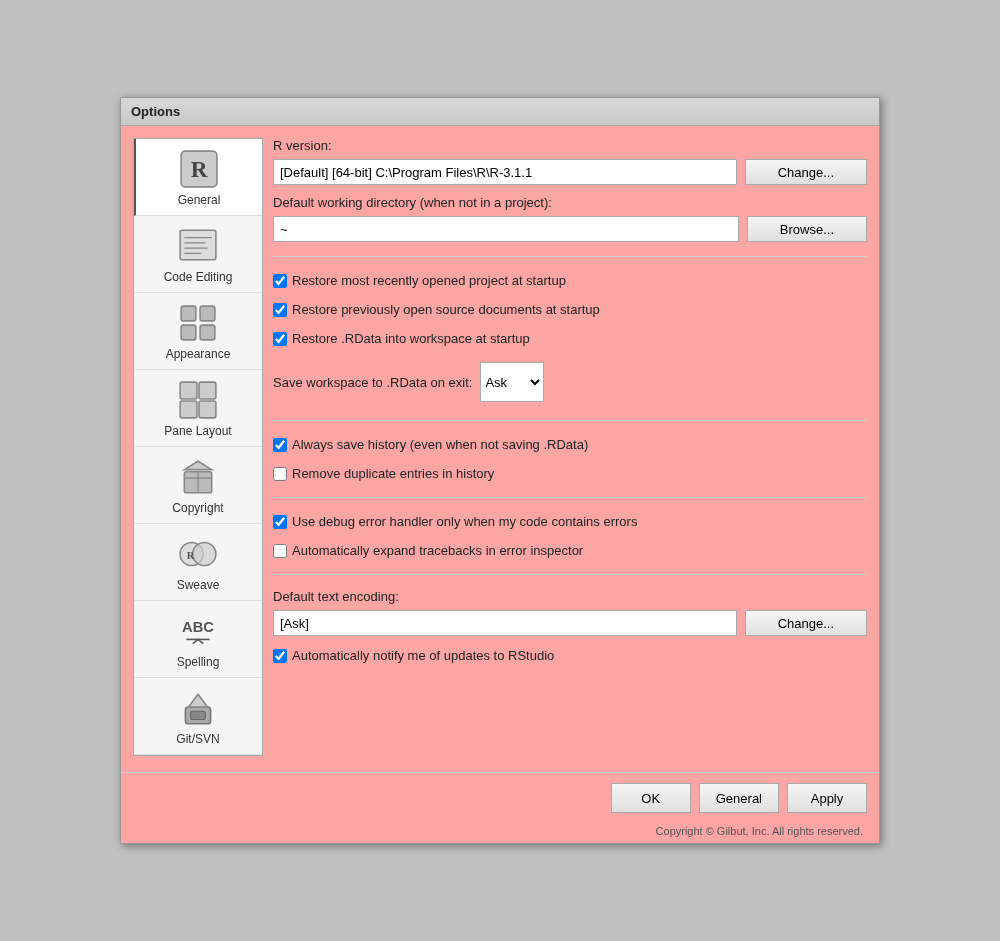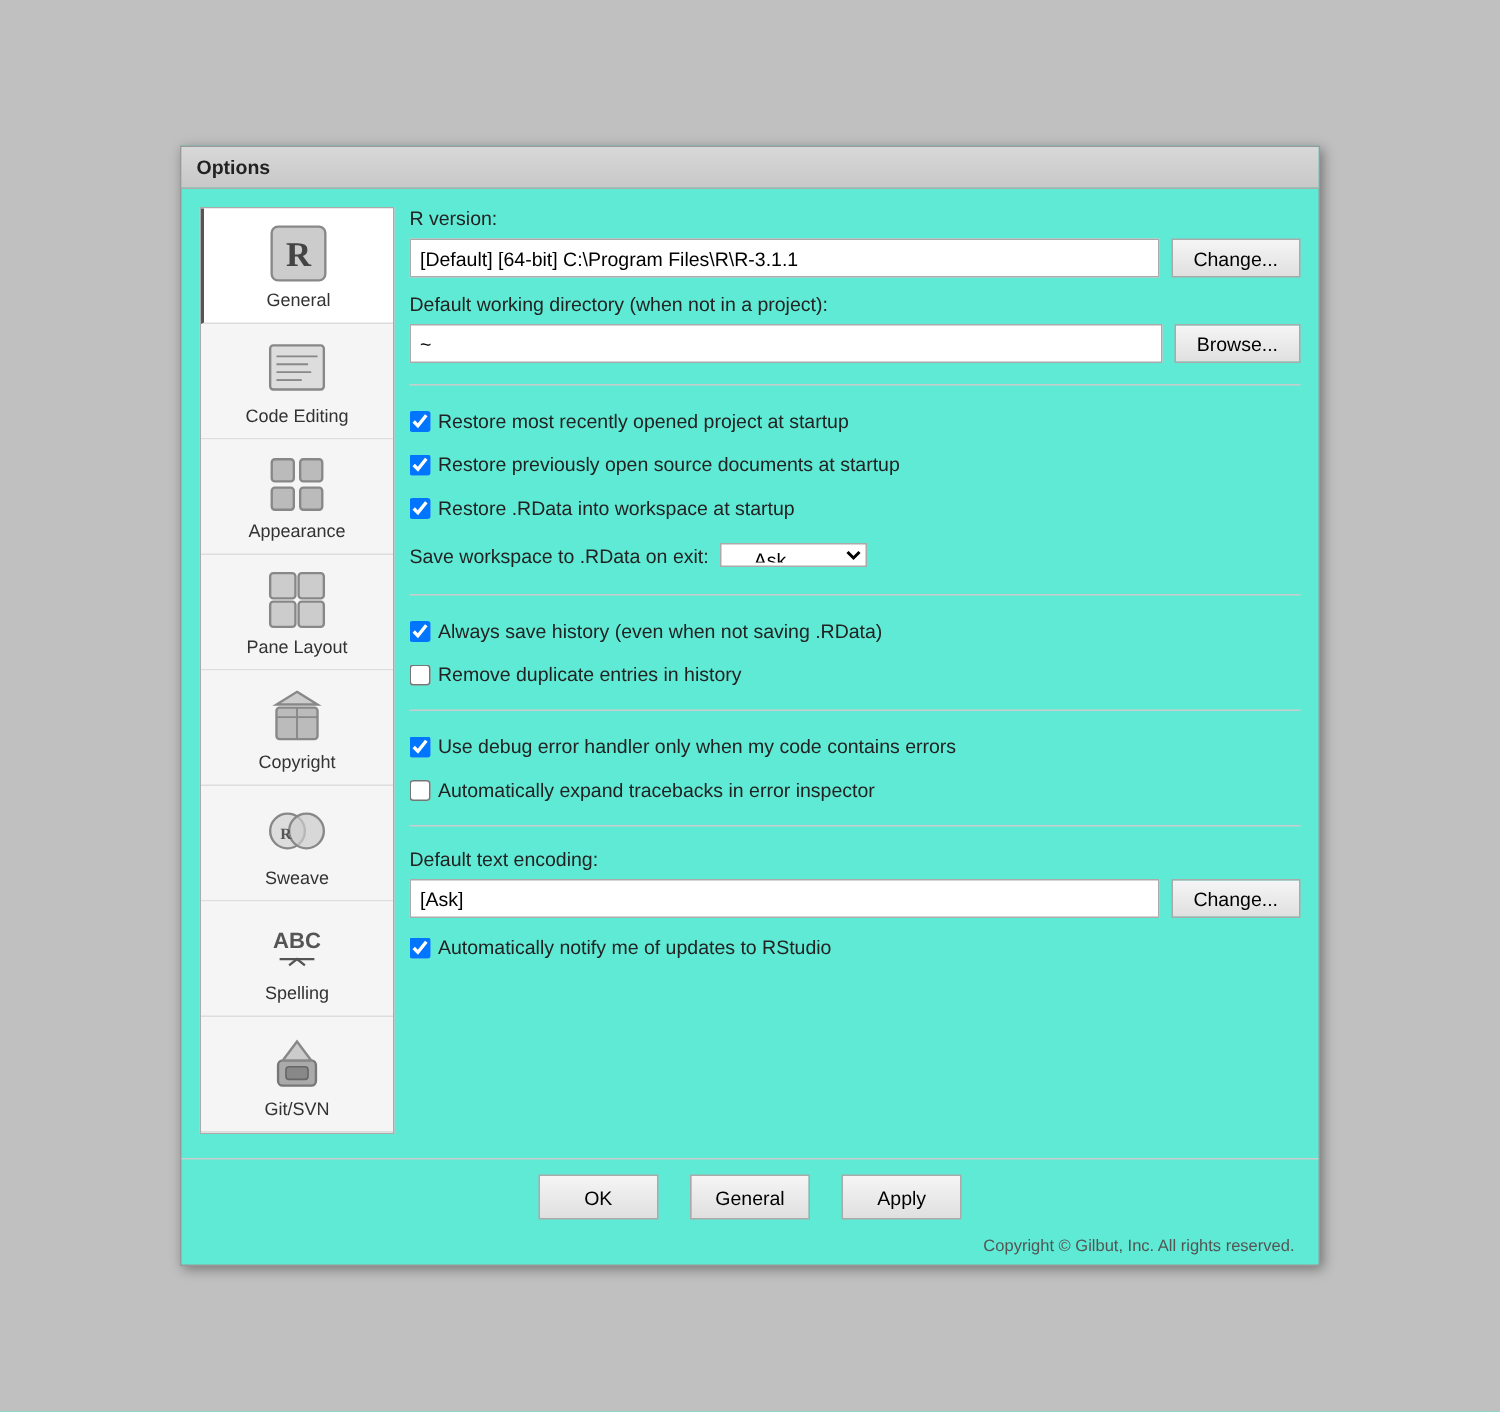--- a/index.html
+++ b/index.html
@@ -7,21 +7,21 @@
       background: #c0c0c0;
       font-family: Arial, sans-serif;
       font-size: 13px;
       display: flex;
       justify-content: center;
       align-items: center;
       width: 1000px;
       height: 941px;
     }
     .dialog {
-      background: #5eead4;
+      background: #fca5a5;
       border: 1px solid #999;
       box-shadow: 2px 2px 8px rgba(0,0,0,0.4);
       width: 760px;
       min-height: 700px;
       display: flex;
       flex-direction: column;
     }
     .title-bar {
       background: linear-gradient(to bottom, #d8d8d8, #c8c8c8);
       border-bottom: 1px solid #aaa;
@@ -95,21 +95,21 @@
     }
     .text-input {
       flex: 1;
       padding: 4px 6px;
       border: 1px solid #aaa;
       background: #fff;
       font-size: 13px;
       height: 26px;
     }
     .btn {
-      padding: 4px 14px;
+      padding: 4px 32px;
       background: linear-gradient(to bottom, #f5f5f5, #e0e0e0);
       border: 1px solid #aaa;
       font-size: 13px;
       cursor: pointer;
       height: 26px;
       min-width: 80px;
       white-space: nowrap;
     }
     .btn-large {
       height: 30px;
@@ -141,33 +141,33 @@
       display: flex;
       align-items: center;
       gap: 8px;
       margin: 4px 0;
     }
     .save-workspace-label {
       font-size: 13px;
       color: #222;
     }
     select.dropdown {
-      padding: 2px 17px;
+      padding: 2px 0;
       border: 1px solid #aaa;
       background: #fff;
       font-size: 13px;
-      height: 16px;
+      height: 40px;
       cursor: pointer;
     }
     .dialog-footer {
       display: flex;
-      justify-content: center;
+      justify-content: flex-end;
       align-items: center;
       padding: 10px 12px 10px;
-      gap: 21px;
+      gap: 8px;
       border-top: 1px solid #ccc;
       margin-top: 4px;
     }
     .copyright {
       font-size: 11px;
       color: #555;
       text-align: right;
       padding: 2px 16px 6px;
     }
   </style>

